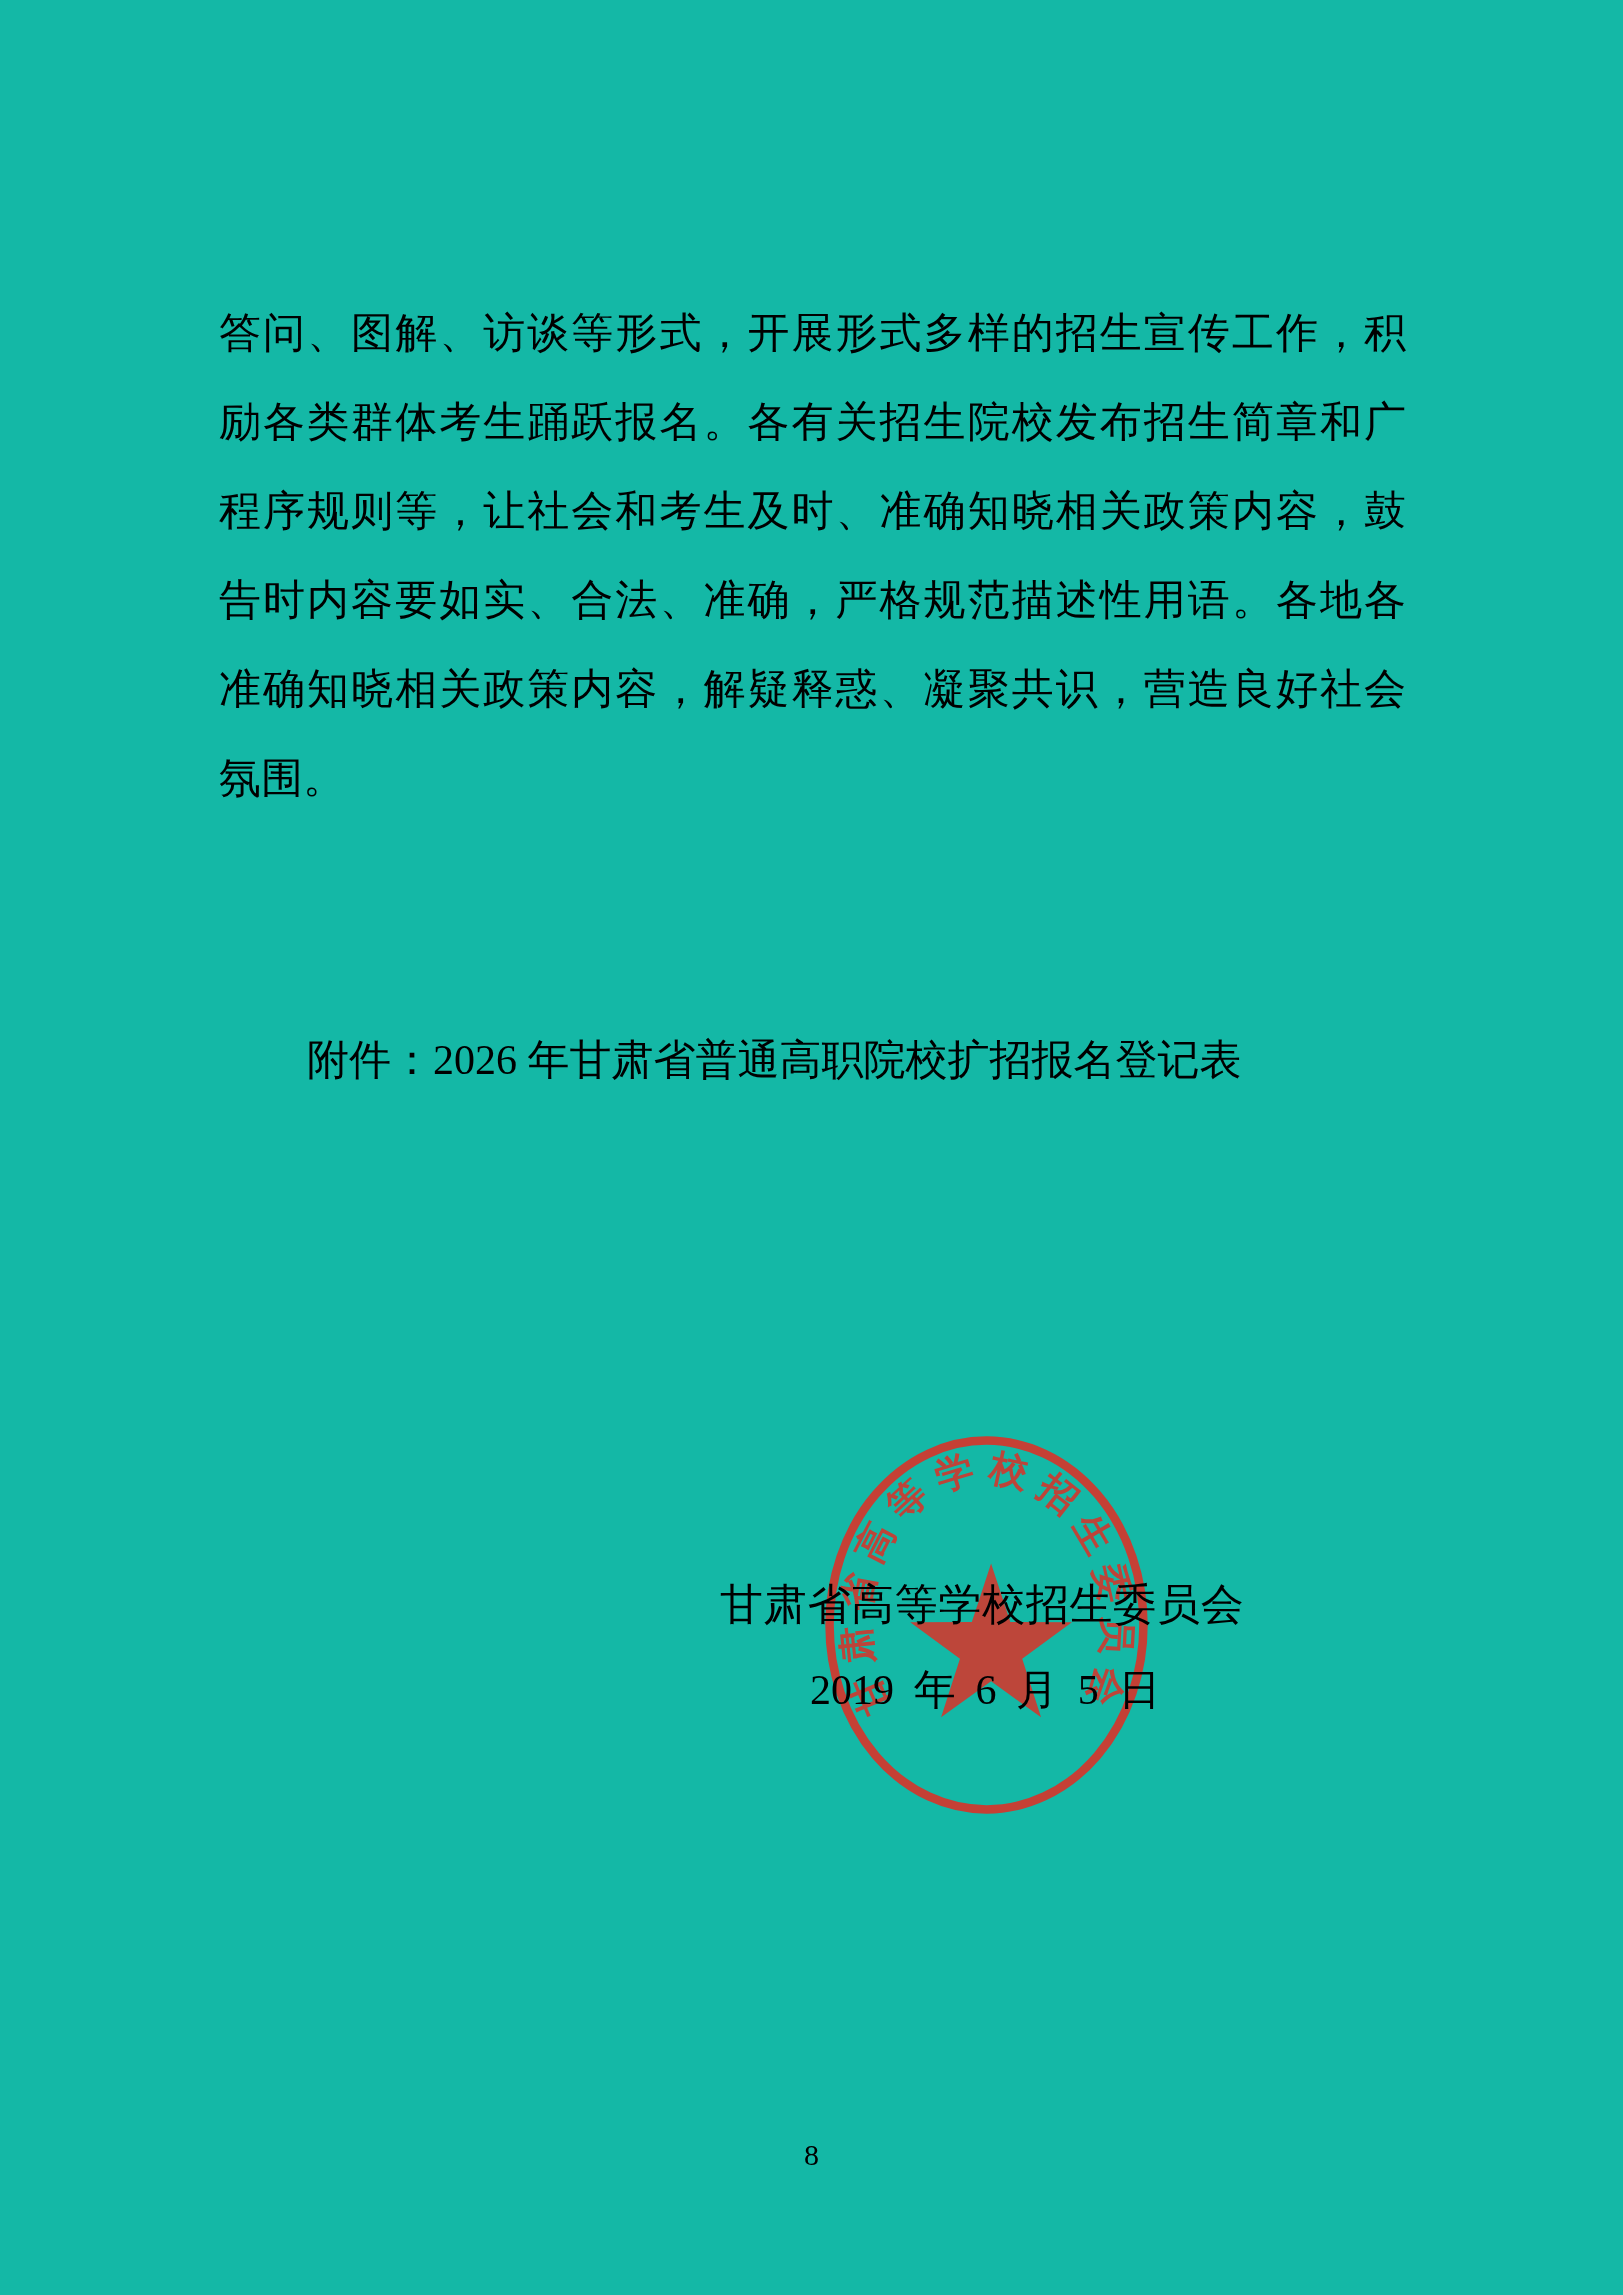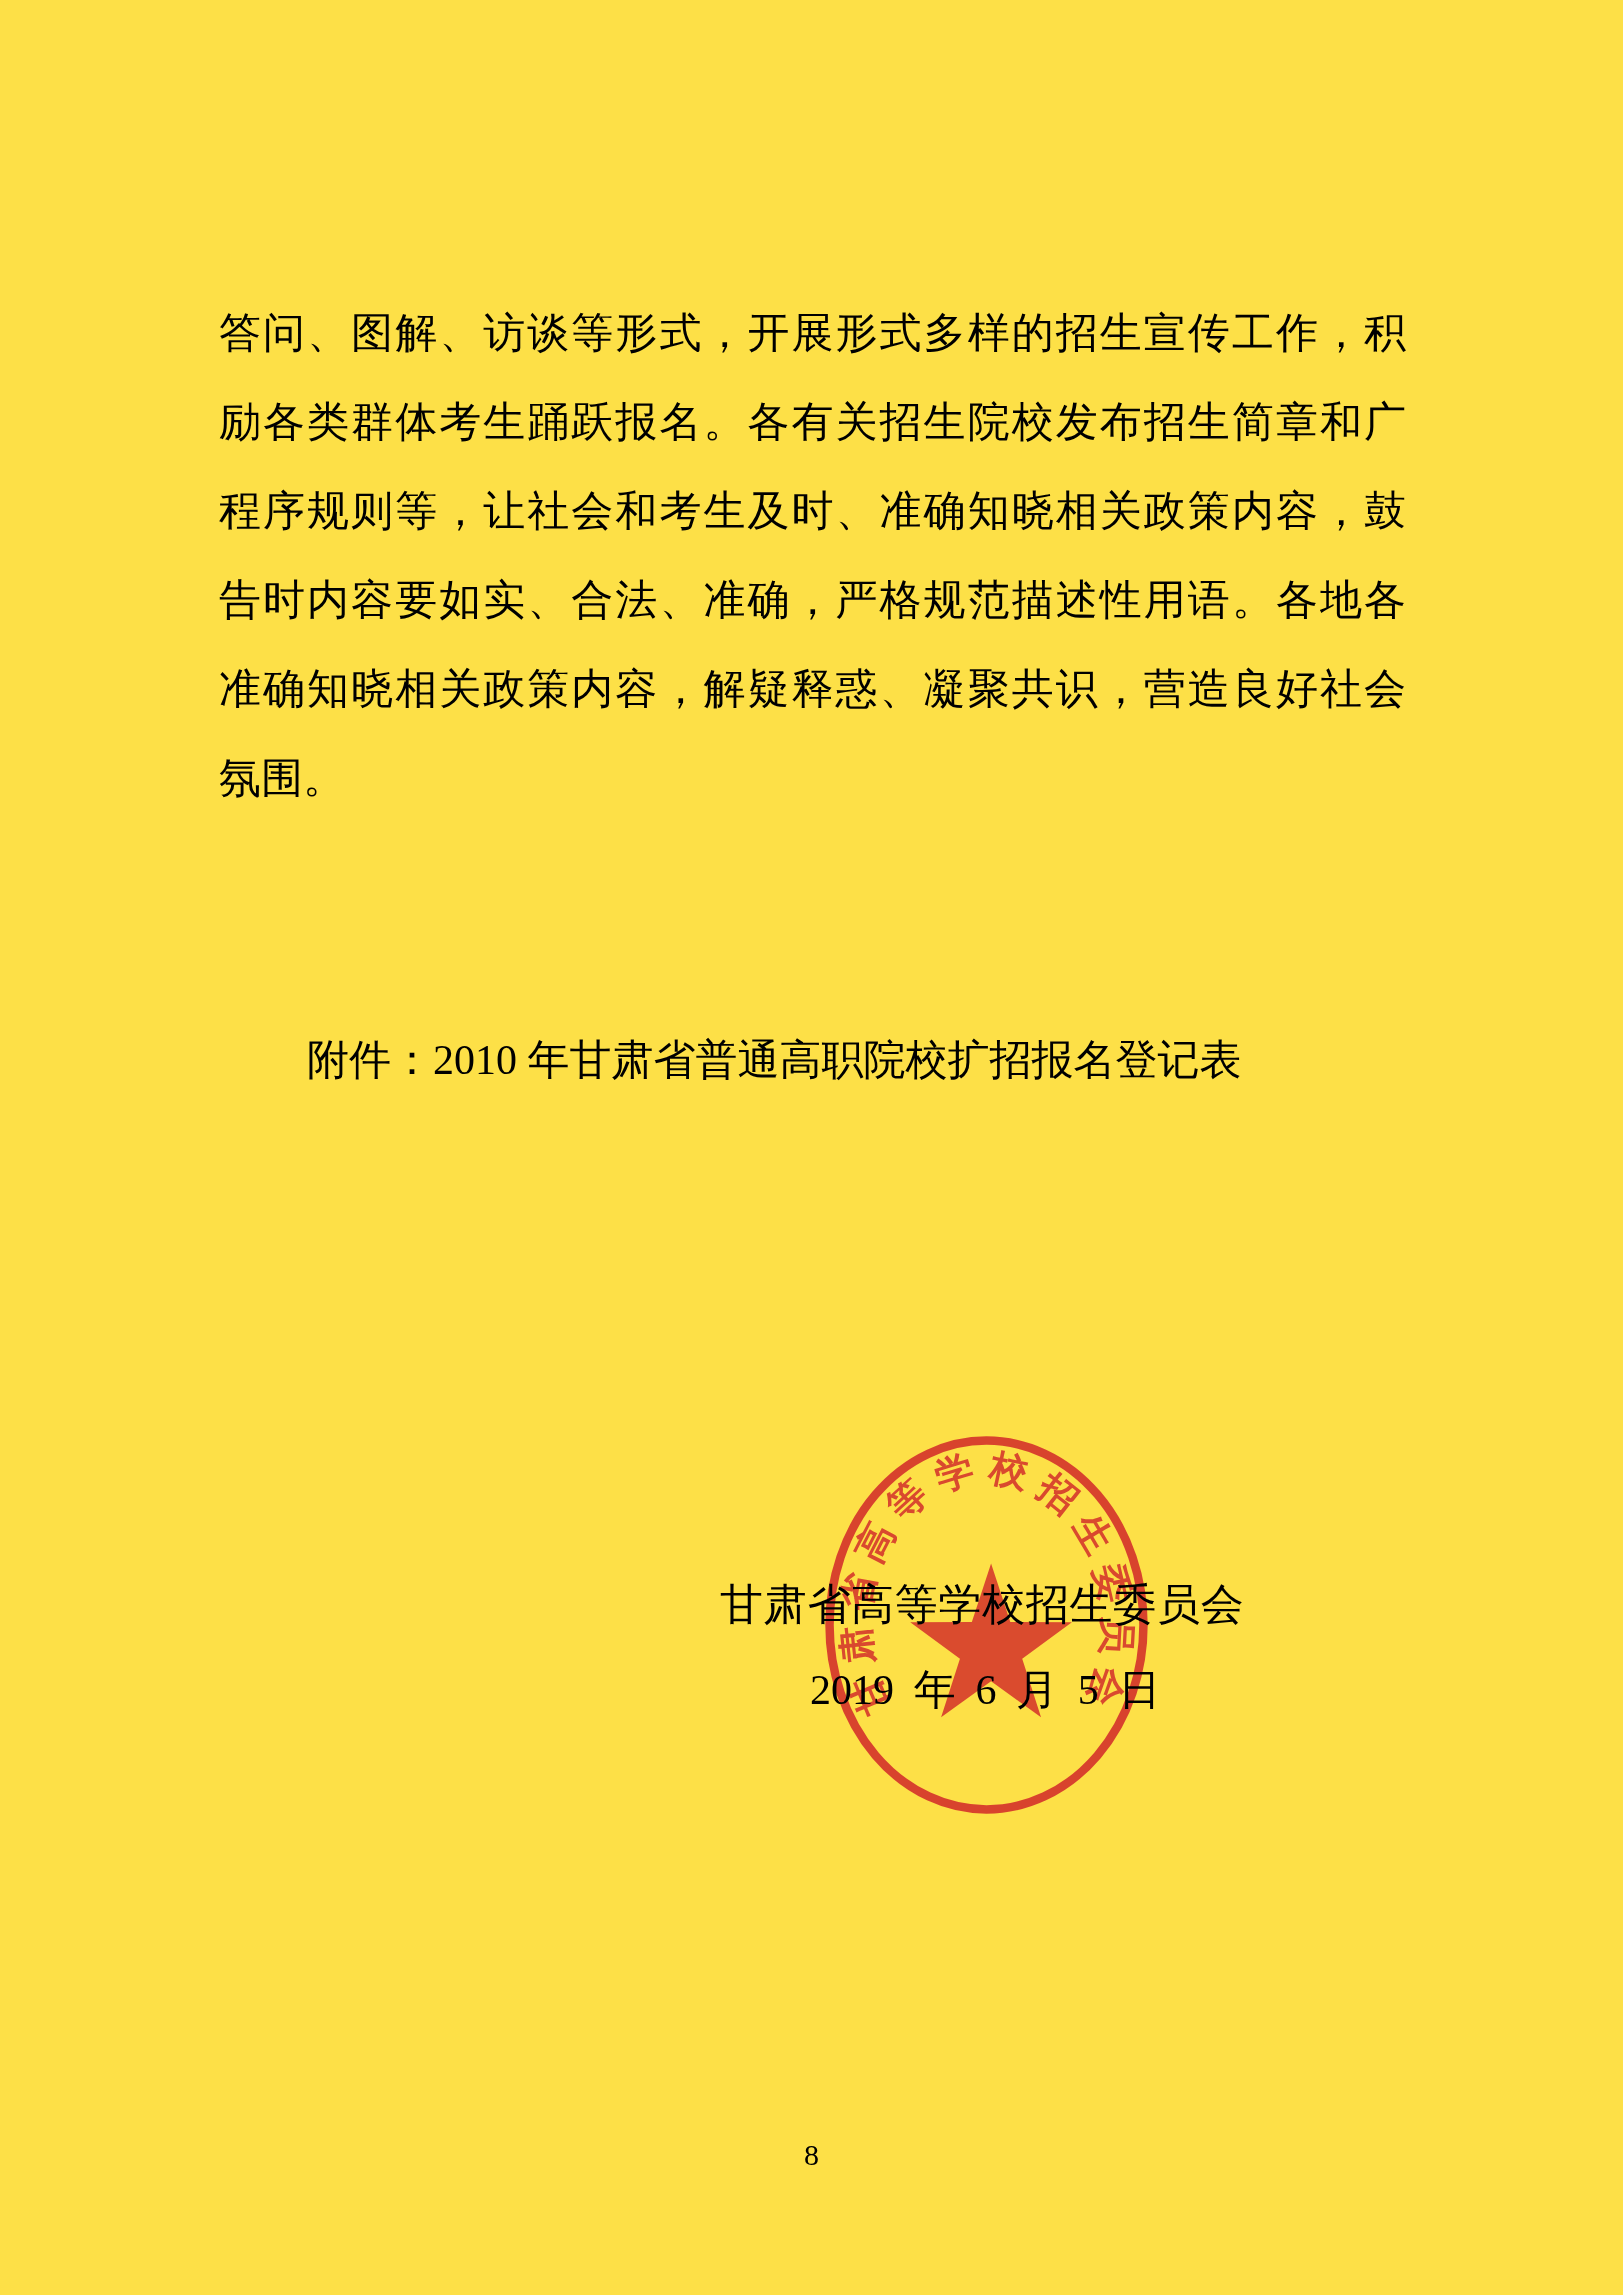--- a/index.html
+++ b/index.html
@@ -4,21 +4,21 @@
 <style>
   html, body {
     margin: 0;
     padding: 0;
     background: #ffffff;
   }
   .page {
     position: relative;
     width: 1623px;
     height: 2295px;
-    background: #fde047;
+    background: #14b8a6;
     overflow: hidden;
     font-family: "Liberation Serif", "DejaVu Serif", serif;
     color: #000000;
   }
   
   .body-text {
     position: absolute;
     left: 219px;
     top: 289px;
     width: 1187px;
@@ -102,21 +102,21 @@
 
   <div class="body-text">
     <div class="body-line">答问、图解、访谈等形式，开展形式多样的招生宣传工作，积</div>
     <div class="body-line">励各类群体考生踊跃报名。各有关招生院校发布招生简章和广</div>
     <div class="body-line">程序规则等，让社会和考生及时、准确知晓相关政策内容，鼓</div>
     <div class="body-line">告时内容要如实、合法、准确，严格规范描述性用语。各地各</div>
     <div class="body-line">准确知晓相关政策内容，解疑释惑、凝聚共识，营造良好社会</div>
     <div class="body-line last">氛围。</div>
   </div>
 
-  <div class="attachment-line">附件：2010 年甘肃省普通高职院校扩招报名登记表</div>
+  <div class="attachment-line">附件：2026 年甘肃省普通高职院校扩招报名登记表</div>
 
   <svg class="seal" viewBox="0 0 500 580" aria-hidden="true">
     <defs>
       <path id="sealArc" d="M 102.6 416.2 A 180 220 0 1 1 397.4 416.2" fill="none"></path>
     </defs>
     <ellipse cx="250" cy="290" rx="240" ry="282" fill="none" stroke="#d5352b" stroke-width="13" opacity="0.92"></ellipse>
     <text font-size="58" fill="#d5352b" opacity="0.88">
       <textPath href="#sealArc" startOffset="0" textLength="880" lengthAdjust="spacing">甘肃省高等学校招生委员会</textPath>
     </text>
     <polygon points="257,196 286.4,285.5 380.6,285.8 304.6,341.5 333.4,431.2 257,376 180.6,431.2 209.4,341.5 133.4,285.8 227.6,285.5" fill="#d5352b" opacity="0.88"></polygon>

